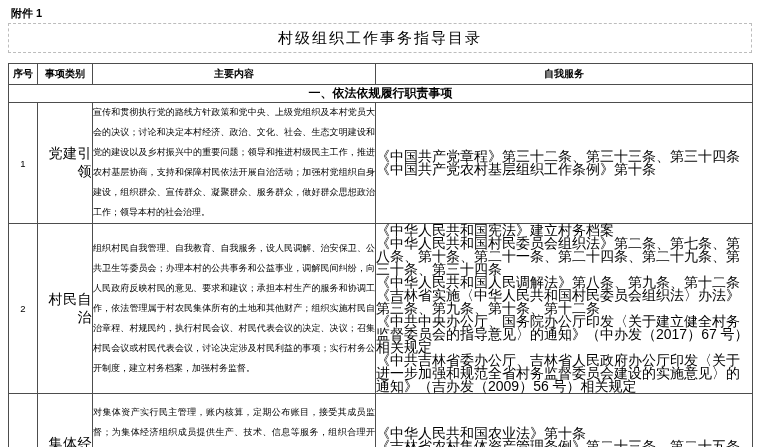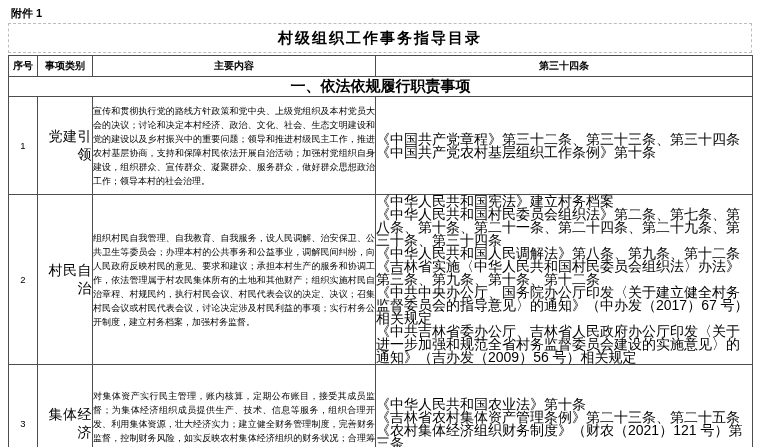--- a/index.html
+++ b/index.html
@@ -16,25 +16,25 @@
   .attachment-label {
     margin: 5px 0 0 11px;
     font-size: 11px;
     font-weight: bold;
     height: 16px;
     line-height: 16px;
   }
 
   .title-block {
     width: 744px;
-    margin: 2px 0 2px 8px;
+    margin: 2px 0 10px 8px;
     border: 1px dashed #bdbdbd;
     text-align: center;
     font-size: 15px;
-    font-weight: bold;
+    font-weight: normal;
     letter-spacing: 2px;
     padding: 5px 0 4px 0;
   }
 
   table.guidance {
     width: 744px;
     margin-left: 8px;
     border-collapse: collapse;
     table-layout: fixed;
   }
@@ -46,30 +46,31 @@
   }
   th.col-header {
     font-size: 10px;
     font-weight: bold;
     height: 21px;
     text-align: center;
   }
   tr.section-row td {
     height: 16px;
     text-align: center;
-    font-size: 15px;
+    font-size: 12px;
     font-weight: bold;
   }
   td.c-no { text-align: center; font-size: 9.5px; }
   td.c-cat { text-align: right; font-size: 14px; letter-spacing: 0.5px; }
   td.c-content {
     font-size: 9px;
-    line-height: 14px;
+    line-height: 20px;
     padding: 4px 5px;
     text-align: justify;
+    font-family: Liberation Mono, monospace;
   }
   td.c-basis {
     font-size: 14px;
     line-height: 13px;
     padding: 2px 4px;
   }
   td.c-basis .basis-line { text-align: left; }
   tr.row-1 { height: 98px; }
   tr.row-2 { height: 134px; }
   tr.row-3 { height: 118px; }
@@ -90,21 +91,21 @@
       <col style="width:29px">
       <col style="width:55px">
       <col style="width:283px">
       <col style="width:377px">
     </colgroup>
     <thead>
       <tr>
         <th class="col-header">序号</th>
         <th class="col-header">事项类别</th>
         <th class="col-header">主要内容</th>
-        <th class="col-header">第三十四条</th>
+        <th class="col-header">自我服务</th>
       </tr>
     </thead>
     <tbody>
       <tr class="section-row">
         <td colspan="4">一、依法依规履行职责事项</td>
       </tr>
 
       <tr class="row-1">
         <td class="c-no">1</td>
         <td class="c-cat">党建引领</td>

